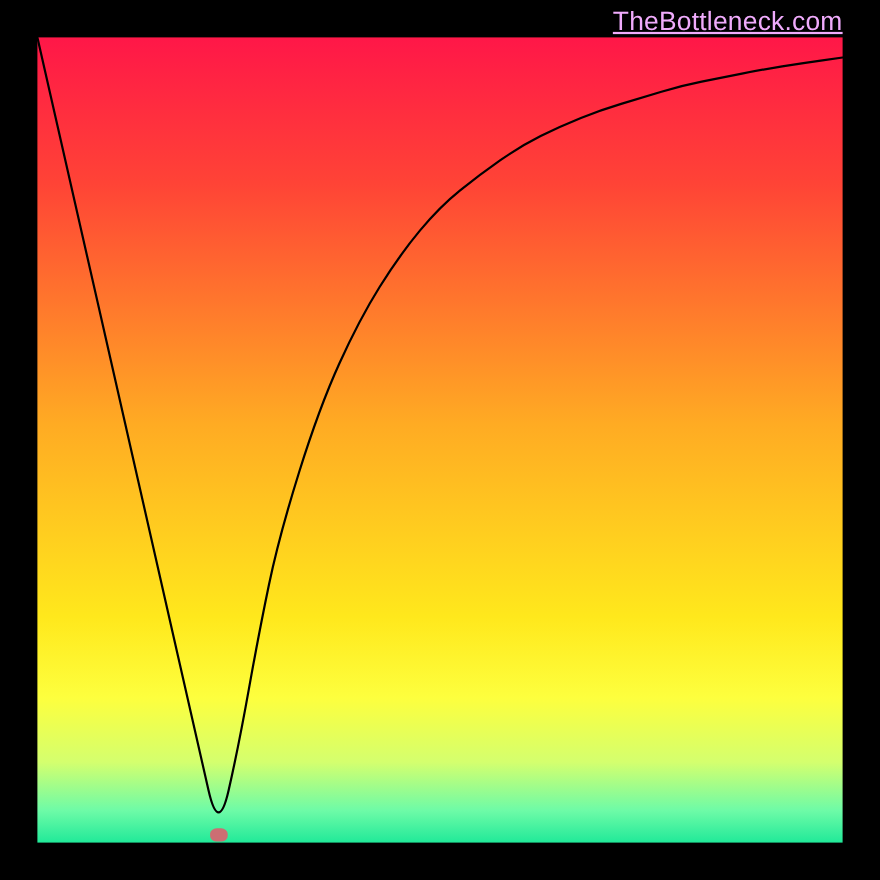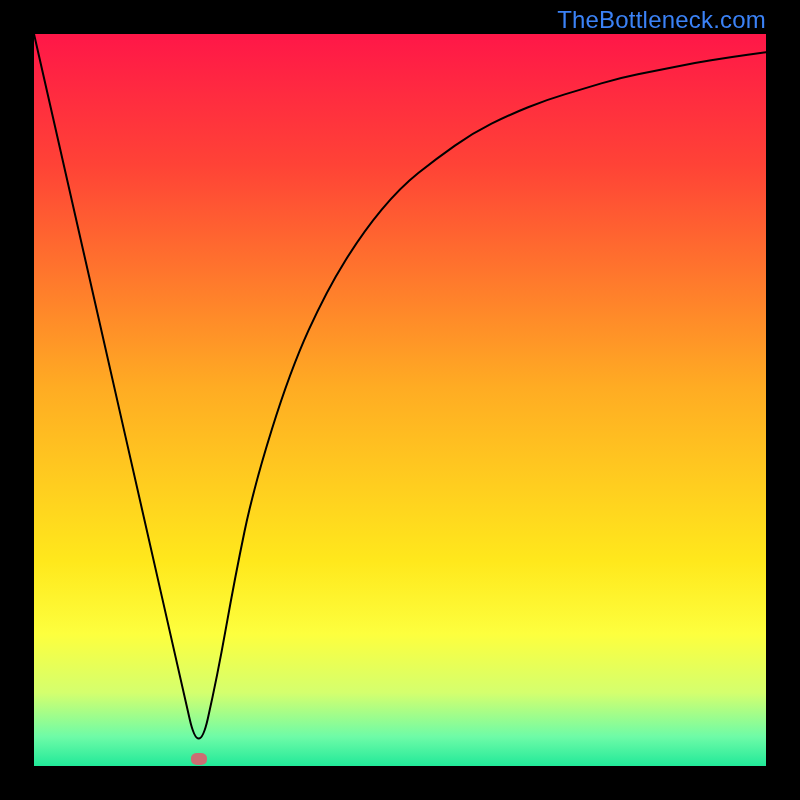--- a/index.html
+++ b/index.html
@@ -22,24 +22,25 @@
     left: 34px;
     top: 34px;
     width: 732px;
     height: 732px;
     
   }
   .watermark {
     position: absolute;
     top: 6px;
     right: 34px;
-    color: #3b82f6;
+    color: #f0abfc;
     font-size: 24px;
     font-weight: 500;
     letter-spacing: 0.2px;
+    text-decoration: underline;
   }
   svg.curve {
     position: absolute;
     left: 0;
     top: 0;
     width: 732px;
     height: 732px;
     overflow: visible;
   }
   .marker {

